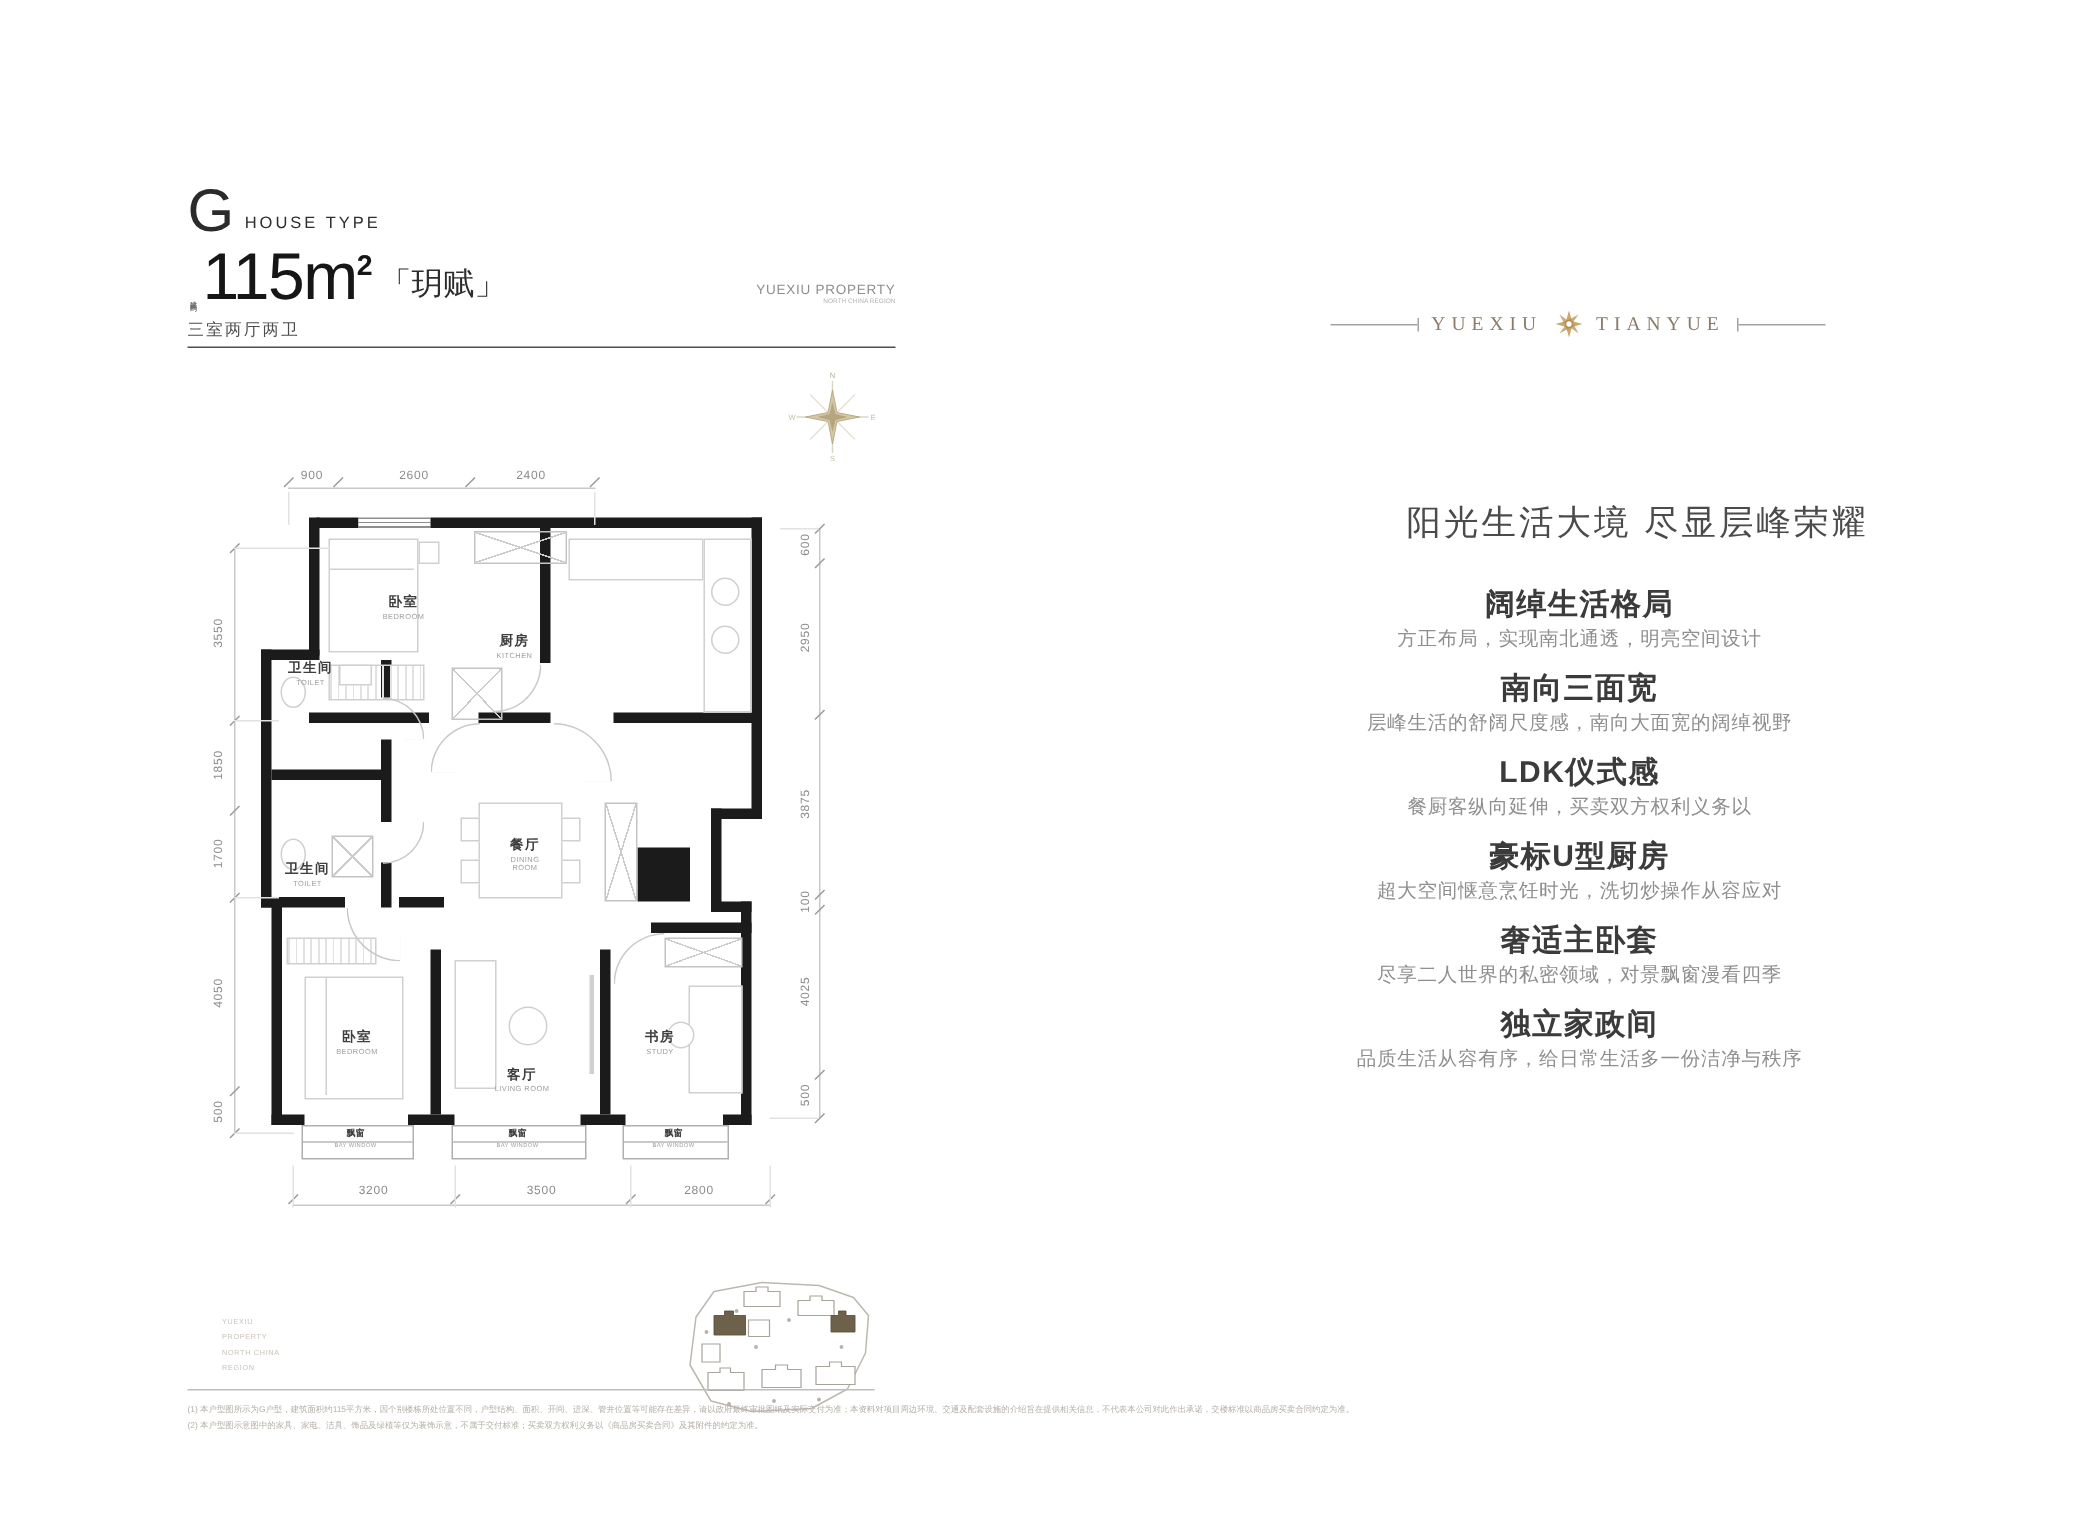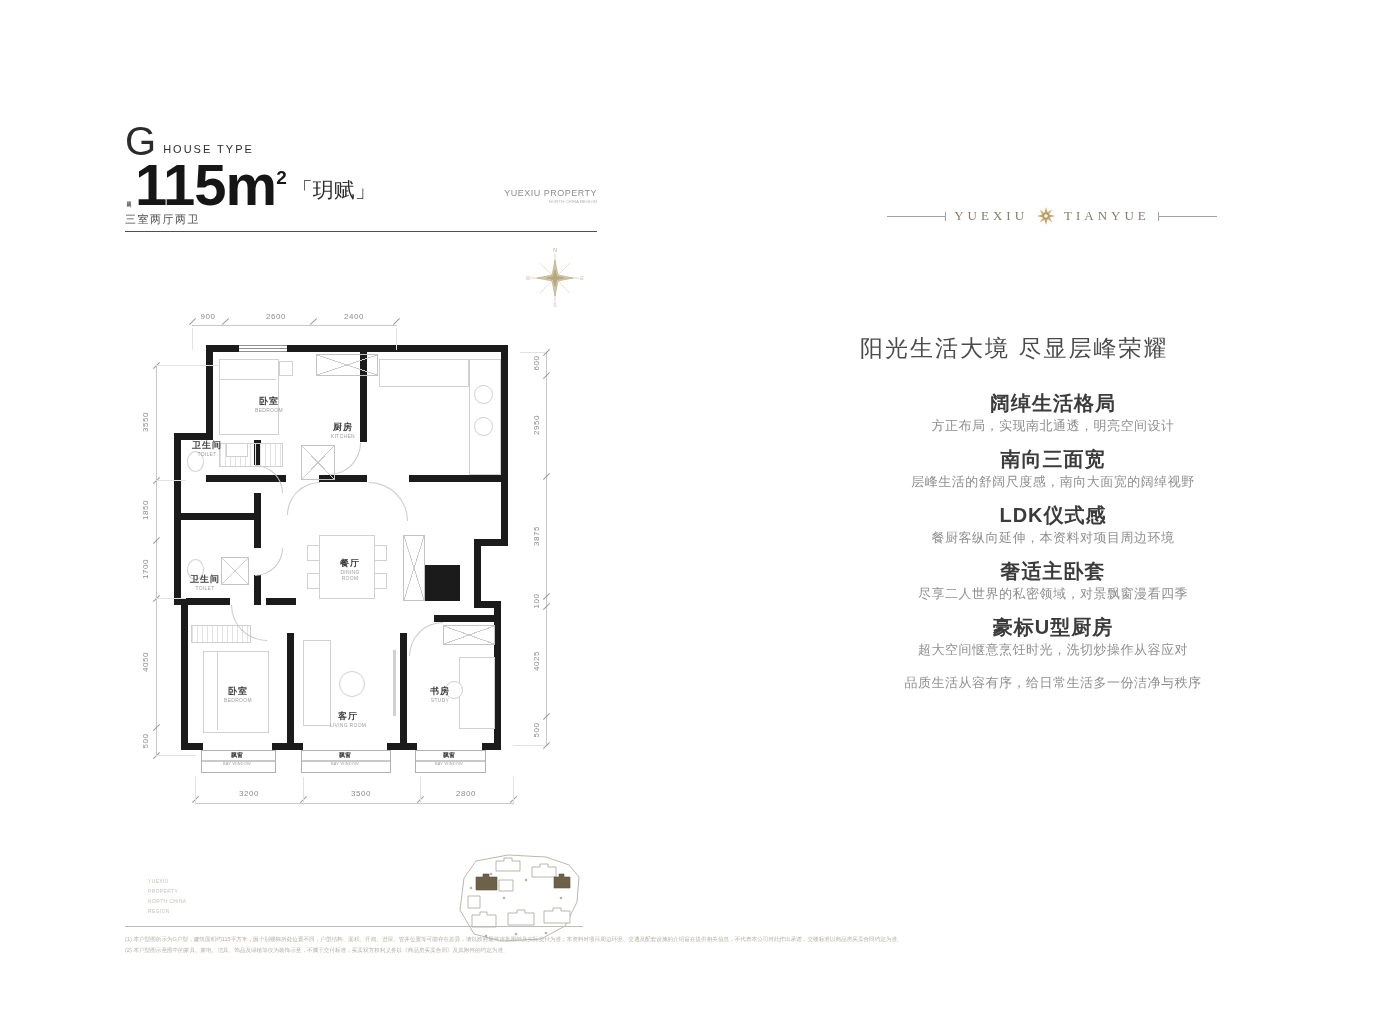--- a/index.html
+++ b/index.html
@@ -7,21 +7,21 @@
         font-family:"Liberation Sans",sans-serif;color:#333;}
   
   .hdr{position:absolute;left:125px;top:124px;}
   .hdr-row1{display:flex;align-items:flex-end;}
   .g-letter{font-size:40px;line-height:34px;font-weight:400;color:#2b2b2b;}
   .g-sub{font-size:11px;letter-spacing:2px;color:#2e2e2e;margin-left:7px;position:relative;top:-3px;}
   .hdr-row2{display:flex;align-items:flex-end;margin-top:4px;}
   .vlabel-box{position:relative;width:10px;height:40px;}
   .vlabel{position:absolute;left:0;bottom:2px;writing-mode:vertical-rl;font-size:8px;
           transform:scale(0.58);transform-origin:left bottom;color:#6a6a6a;letter-spacing:1px;white-space:nowrap;}
-  .area-num{font-size:58px;font-weight:700;line-height:34px;letter-spacing:-1px;color:#161616;}
+  .area-num{font-size:44px;font-weight:400;line-height:34px;letter-spacing:-1px;color:#161616;}
   .area-sup{font-size:19px;font-weight:700;position:relative;top:-13px;color:#161616;}
   .unit-name{font-size:21px;color:#2c2c2c;margin-left:5px;line-height:24px;}
   .hdr-row3{margin-top:10px;font-size:11px;color:#4d4d4d;letter-spacing:1.5px;}
   .hdr-brand{position:absolute;left:440px;top:188px;width:157px;text-align:right;}
   .hdr-brand-1{font-size:9px;color:#8e8e8e;letter-spacing:.5px;}
   .hdr-brand-2{font-size:7px;color:#b5b5b5;transform:scale(.62);transform-origin:right top;margin-top:1px;}
   .rule1{position:absolute;left:125px;top:231px;width:472px;height:1px;background:#4f4f4f;}
   
   #plan{position:absolute;left:171px;top:345px;width:337px;height:430px;}
   .w{position:absolute;background:#1b1b1b;}
@@ -48,21 +48,21 @@
   .dline{position:absolute;background:#c9c9c9;}
   .ext{position:absolute;background:#e2e2e2;}
   .tick{position:absolute;width:9px;height:1px;background:#9a9a9a;transform:rotate(-45deg);}
   .dim{position:absolute;font-size:8px;color:#8c8c8c;text-align:center;letter-spacing:.5px;width:40px;height:10px;}
   .dimv{transform:rotate(-90deg);}
   
   .orn{position:absolute;left:862px;top:205px;width:380px;height:22px;display:flex;align-items:center;justify-content:center;}
   .oline{width:58px;height:1px;background:#a3a3a3;}
   .otick{width:1px;height:9px;background:#a3a3a3;}
   .oword{font-family:"Liberation Serif",serif;font-size:13px;letter-spacing:4px;color:#8a7c66;margin:0 8px;}
-  .headline{position:absolute;left:860px;top:333px;width:386px;text-align:left;
+  .headline{position:absolute;left:860px;top:333px;width:386px;text-align:right;
             font-size:23px;color:#4b4b4b;letter-spacing:2px;font-weight:500;}
   .features{position:absolute;left:825px;top:395px;width:456px;}
   .feat{margin-bottom:18px;text-align:center;}
   .ft{font-size:20px;font-weight:700;color:#3b3b3b;line-height:17px;letter-spacing:1px;}
   .fd{font-size:13px;color:#8f8f8f;line-height:15px;margin-top:6px;letter-spacing:.5px;}
   
   .rule2{position:absolute;left:125px;top:926px;width:458px;height:1px;background:#bdbdbd;}
   .fbrand{position:absolute;left:148px;top:876px;width:120px;transform:scale(.6);transform-origin:left top;
           color:#c7c2b8;font-size:8px;letter-spacing:.8px;line-height:17px;}
   .disc{position:absolute;left:125px;top:934px;width:1770px;transform:scale(.7);transform-origin:left top;
@@ -343,28 +343,29 @@
     <div class="feat">
       <div class="ft">阔绰生活格局</div>
       <div class="fd">方正布局，实现南北通透，明亮空间设计</div>
     </div>
     <div class="feat">
       <div class="ft">南向三面宽</div>
       <div class="fd">层峰生活的舒阔尺度感，南向大面宽的阔绰视野</div>
     </div>
     <div class="feat">
       <div class="ft">LDK仪式感</div>
-      <div class="fd">餐厨客纵向延伸，本资料对项目周边环境</div>
+      <div class="fd">餐厨客纵向延伸，买卖双方权利义务以</div>
+    </div>
+    <div class="feat">
+      <div class="ft">豪标U型厨房</div>
+      <div class="fd">超大空间惬意烹饪时光，洗切炒操作从容应对</div>
     </div>
     <div class="feat">
       <div class="ft">奢适主卧套</div>
       <div class="fd">尽享二人世界的私密领域，对景飘窗漫看四季</div>
     </div>
     <div class="feat">
-      <div class="ft">豪标U型厨房</div>
-      <div class="fd">超大空间惬意烹饪时光，洗切炒操作从容应对</div>
-    </div>
-    <div class="feat">
+      <div class="ft">独立家政间</div>
       <div class="fd">品质生活从容有序，给日常生活多一份洁净与秩序</div>
     </div>
   </div>
 
 </div>
 
 </body></html>

